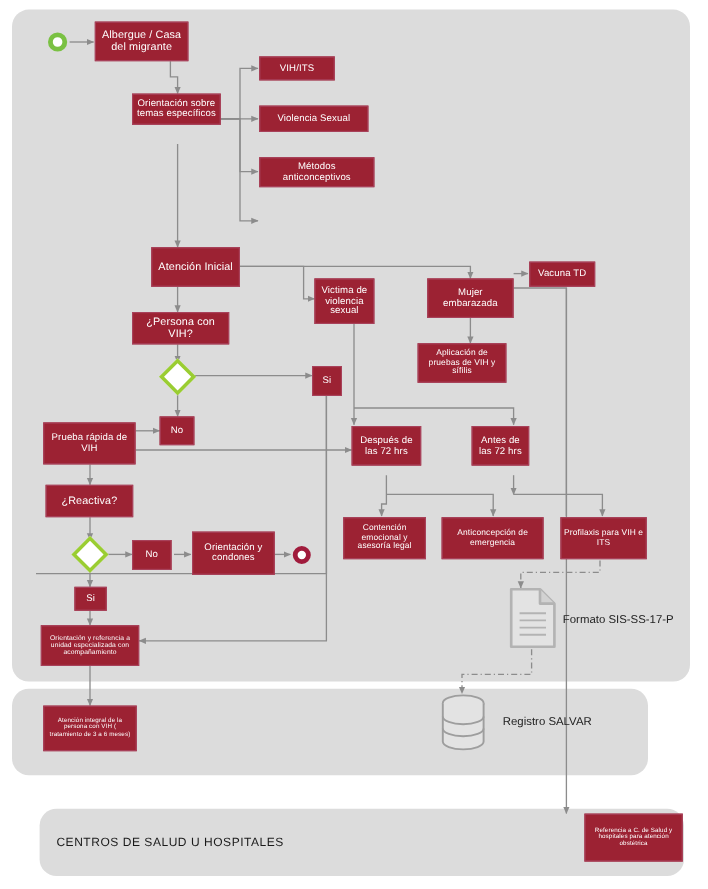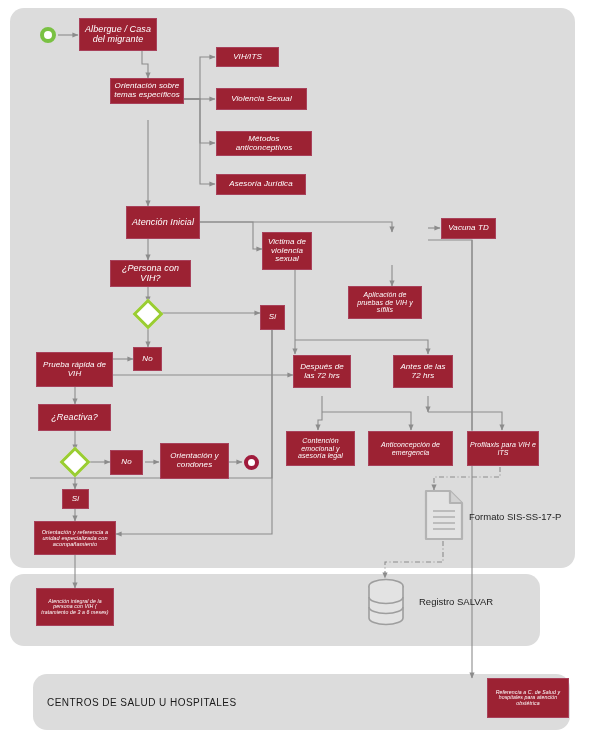--- a/index.html
+++ b/index.html
@@ -12,21 +12,21 @@
   .panel{position:absolute;background:#dcdcdc;border-radius:14px;}
 
   
   #wires{position:absolute;left:0;top:0;width:590px;height:741px;pointer-events:none;}
 
   
   .box{position:absolute;box-sizing:border-box;
        background:#9c2233;border:1px solid #a8415a;
        color:#ffffff;display:flex;align-items:center;justify-content:center;
        text-align:center;line-height:1.08;padding:1px 2px;
-       letter-spacing:.1px;font-style:italic;}
+       letter-spacing:.1px;}
   .box span{display:block;width:100%;}
 
   .f9{font-size:9px}
   .f8{font-size:8px}
   .f7{font-size:7px}
   .f6{font-size:5.6px}
   .f55{font-size:5.2px}
 
   
   .diamond{position:absolute;width:22px;height:22px;transform:rotate(45deg);
@@ -146,23 +146,20 @@
   </div>
 
   <div class="box f8" style="left:216px;top:88px;width:91px;height:22px;">
     <span>Violencia Sexual</span>
   </div>
 
   <div class="box f8" style="left:216px;top:131px;width:96px;height:25px;">
     <span>Métodos anticonceptivos</span>
   </div>
 
-  <div class="box f8" style="left:216px;top:174px;width:90px;height:21px;">
-    <span>Asesoría Jurídica</span>
-  </div>
 
   <div class="box f9" style="left:111px;top:206px;width:74px;height:33px;margin-left:15px;">
     <span>Atención Inicial</span>
   </div>
 
   <div class="box f9" style="left:110px;top:260px;width:81px;height:27px;">
     <span>¿Persona con VIH?</span>
   </div>
 
   <div class="diamond" style="left:137px;top:303px;"></div>
@@ -200,34 +197,37 @@
   </div>
 
   <div class="box f6" style="left:34px;top:521px;width:82px;height:34px;">
     <span>Orientación y referencia a unidad especializada con acompañamiento</span>
   </div>
 
   <div class="box f8" style="left:262px;top:232px;width:50px;height:38px;">
     <span>Victima de violencia sexual</span>
   </div>
 
+  <div class="box f8" style="left:356px;top:232px;width:72px;height:33px;">
+    <span>Mujer embarazada</span>
+  </div>
 
   <div class="box f8" style="left:441px;top:218px;width:55px;height:21px;">
     <span>Vacuna TD</span>
   </div>
 
   <div class="box f7" style="left:348px;top:286px;width:74px;height:33px;">
     <span>Aplicación de pruebas de VIH y sífilis</span>
   </div>
 
   <div class="box f8" style="left:293px;top:355px;width:58px;height:33px;">
     <span>Después de las 72 hrs</span>
   </div>
 
-  <div class="box f8" style="left:393px;top:355px;width:60px;height:33px;">
+  <div class="box f8" style="left:393px;top:355px;width:48px;height:33px;">
     <span>Antes de las 72 hrs</span>
   </div>
 
   <div class="box f7" style="left:286px;top:431px;width:69px;height:35px;">
     <span>Contención emocional y asesoría legal</span>
   </div>
 
   <div class="box f7" style="left:368px;top:431px;width:85px;height:35px;">
     <span>Anticoncepción de emergencia</span>
   </div>

